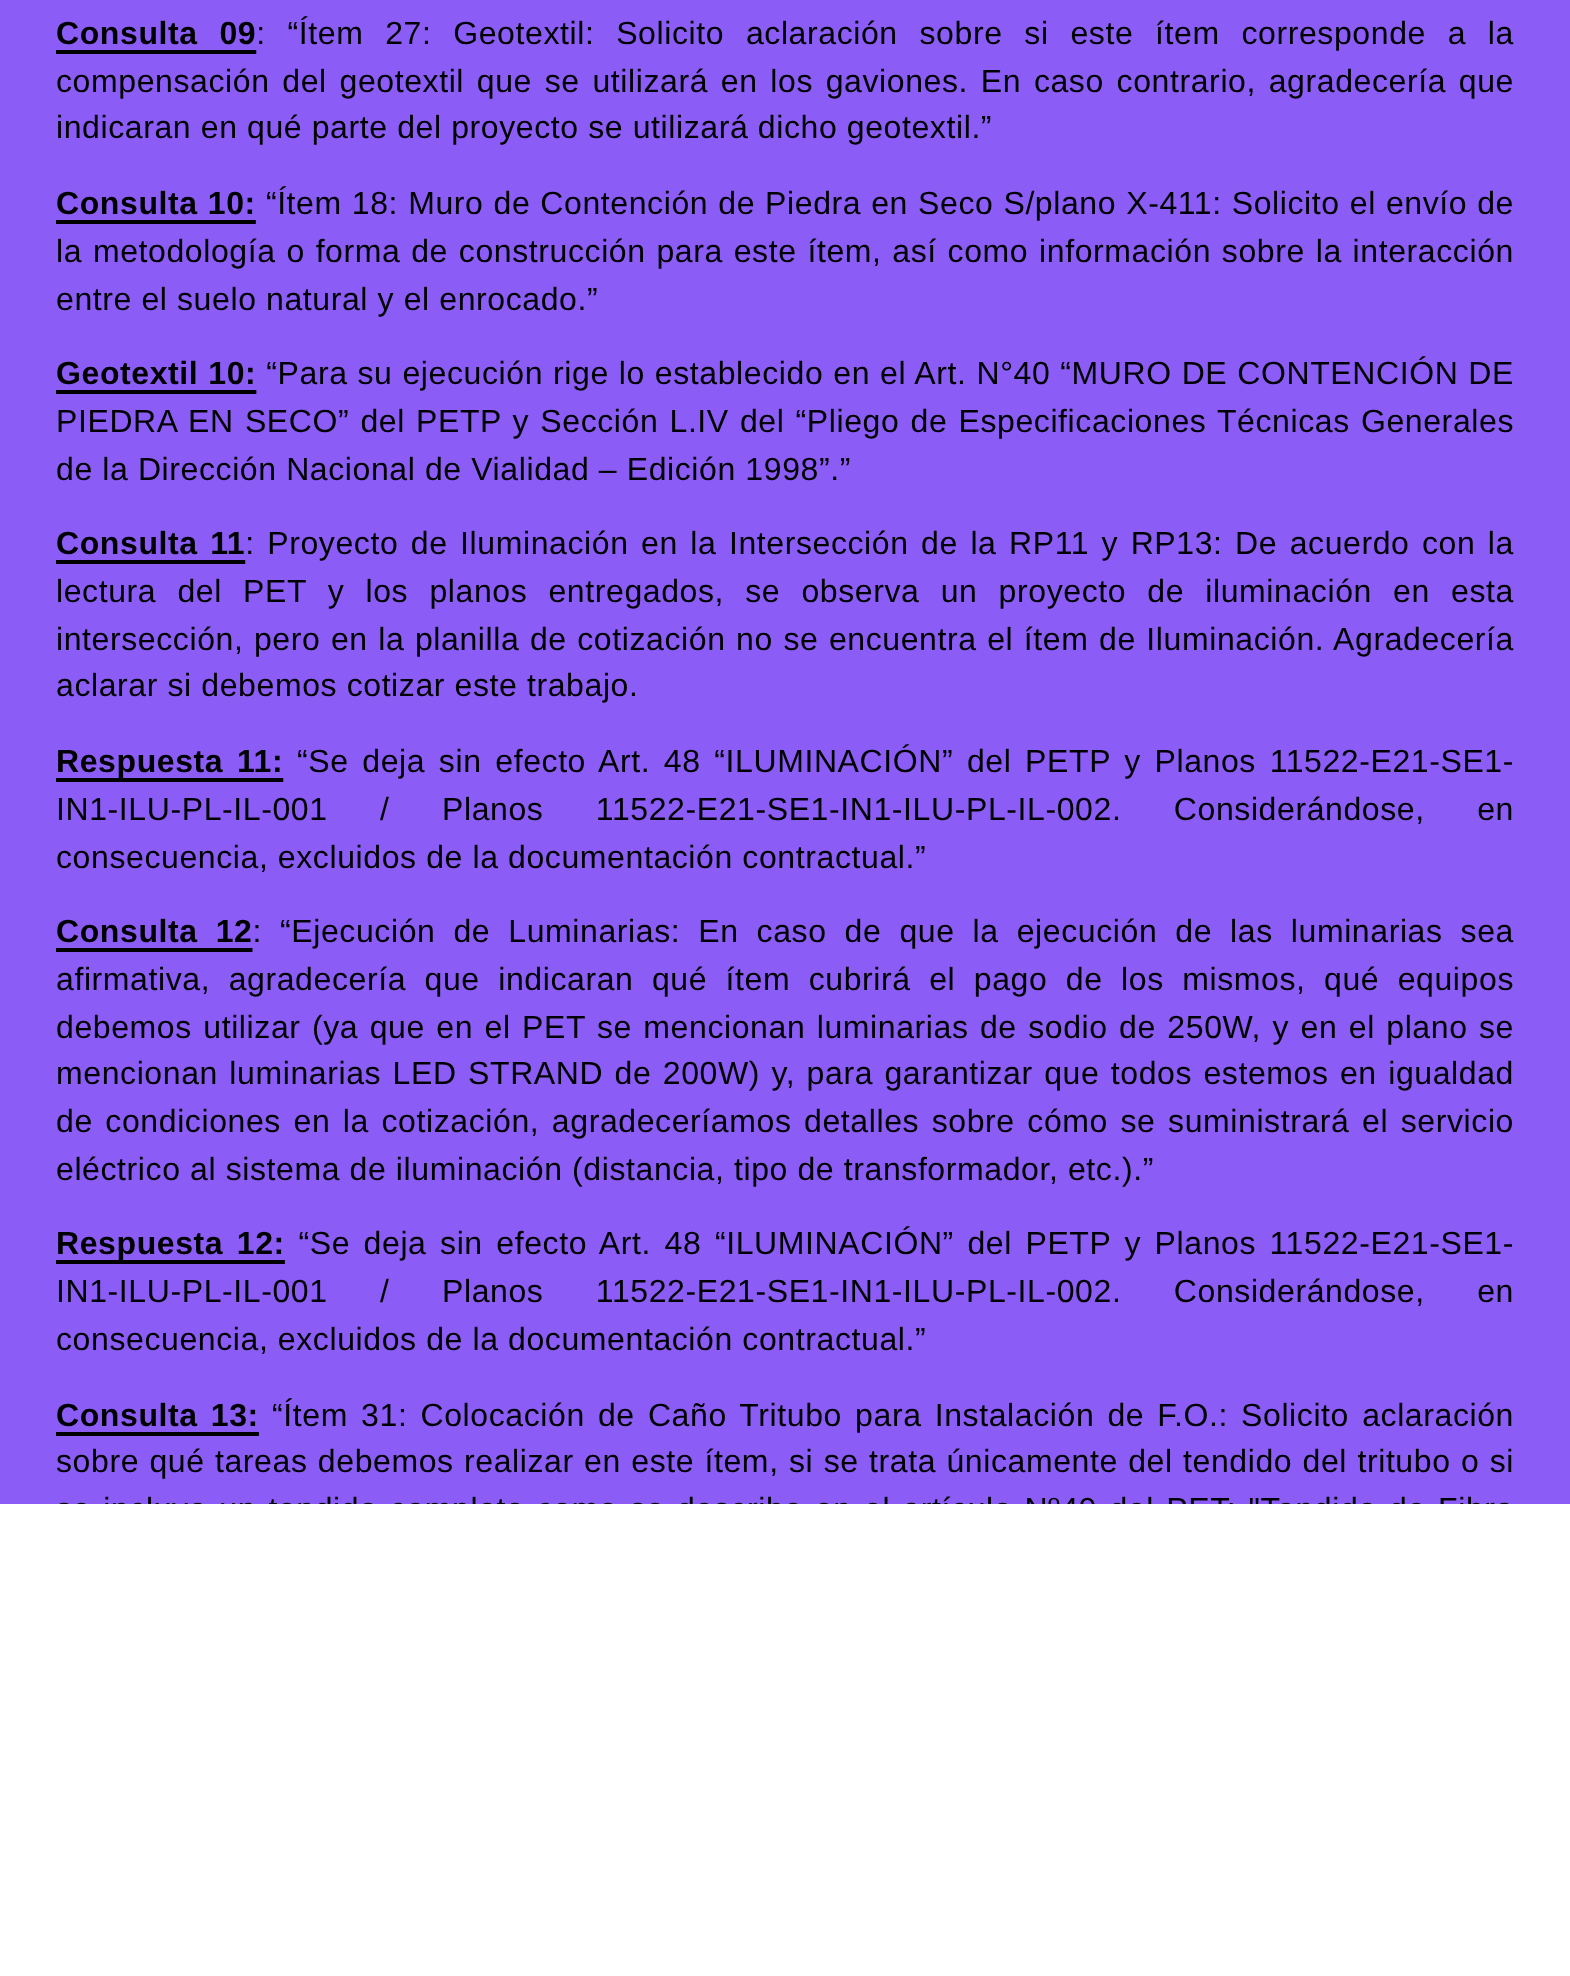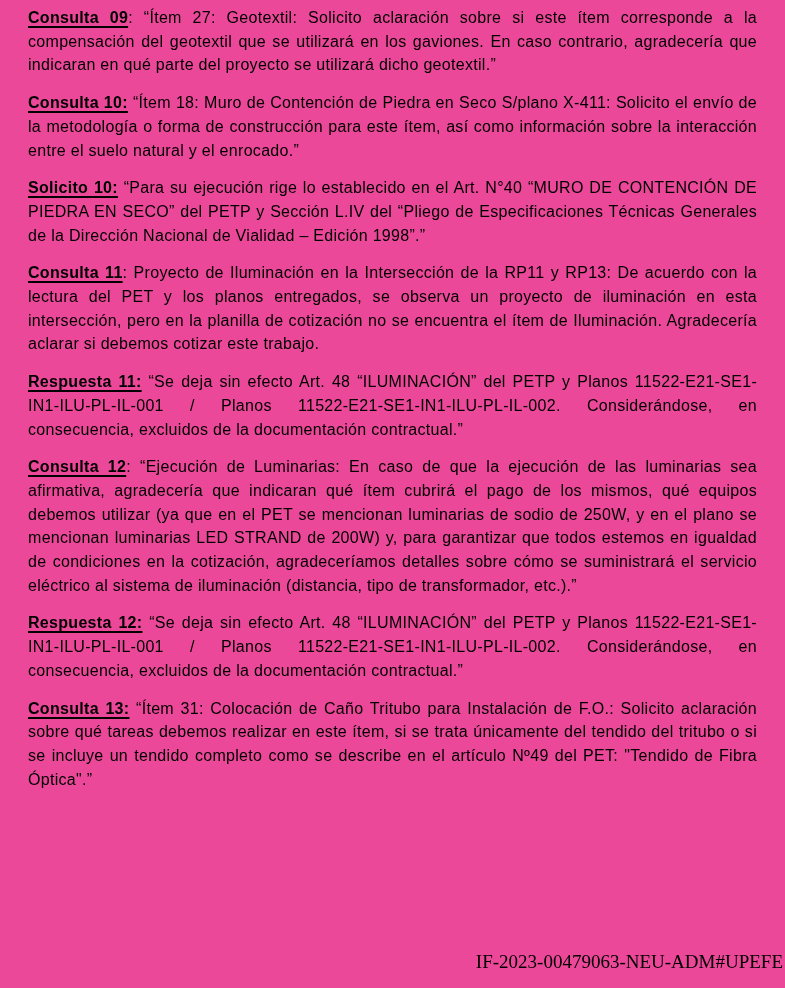--- a/index.html
+++ b/index.html
@@ -3,24 +3,24 @@
 <meta charset="utf-8">
 <style>
   html, body {
     margin: 0;
     padding: 0;
     background: #ffffff;
   }
   .page {
     position: relative;
     width: 785px;
-    height: 988px;
+    height: 752px;
     box-sizing: border-box;
     padding: 6px 28px 0 28px;
-    background: #ec4899;
+    background: #8b5cf6;
     overflow: hidden;
     font-family: "Liberation Sans", "DejaVu Sans", sans-serif;
     font-size: 16px;
     line-height: 23.7px;
     letter-spacing: 0.3px;
     color: #000000;
     text-align: justify;
   }
   p.qa {
     margin: 0 0 14px 0;
@@ -51,21 +51,21 @@
 </head>
 <body>
 
 <div class="page">
 
   <p class="qa"><span class="head">Consulta 09</span><span class="sep">:</span> <span class="body">“Ítem 27: Geotextil: Solicito aclaración sobre si este ítem corresponde a la compensación del geotextil que se utilizará en los gaviones. En caso contrario, agradecería que indicaran en qué parte del proyecto se utilizará dicho geotextil.”</span></p>
 
 
   <p class="qa"><span class="head">Consulta 10:</span><span class="sep"></span> <span class="body">“Ítem 18: Muro de Contención de Piedra en Seco S/plano X-411: Solicito el envío de la metodología o forma de construcción para este ítem, así como información sobre la interacción entre el suelo natural y el enrocado.”</span></p>
 
-  <p class="qa"><span class="head">Solicito 10:</span><span class="sep"></span> <span class="body">“Para su ejecución rige lo establecido en el Art. N°40 “MURO DE CONTENCIÓN DE PIEDRA EN SECO” del PETP y Sección L.IV del “Pliego de Especificaciones Técnicas Generales de la Dirección Nacional de Vialidad – Edición 1998”.”</span></p>
+  <p class="qa"><span class="head">Geotextil 10:</span><span class="sep"></span> <span class="body">“Para su ejecución rige lo establecido en el Art. N°40 “MURO DE CONTENCIÓN DE PIEDRA EN SECO” del PETP y Sección L.IV del “Pliego de Especificaciones Técnicas Generales de la Dirección Nacional de Vialidad – Edición 1998”.”</span></p>
 
   <p class="qa"><span class="head">Consulta 11</span><span class="sep">:</span> <span class="body">Proyecto de Iluminación en la Intersección de la RP11 y RP13: De acuerdo con la lectura del PET y los planos entregados, se observa un proyecto de iluminación en esta intersección, pero en la planilla de cotización no se encuentra el ítem de Iluminación. Agradecería aclarar si debemos cotizar este trabajo.</span></p>
 
   <p class="qa"><span class="head">Respuesta 11:</span><span class="sep"></span> <span class="body">“Se deja sin efecto Art. 48 “ILUMINACIÓN” del PETP y Planos 11522-E21-SE1-IN1-ILU-PL-IL-001 / Planos 11522-E21-SE1-IN1-ILU-PL-IL-002. Considerándose, en consecuencia, excluidos de la documentación contractual.”</span></p>
 
   <p class="qa"><span class="head">Consulta 12</span><span class="sep">:</span> <span class="body">“Ejecución de Luminarias: En caso de que la ejecución de las luminarias sea afirmativa, agradecería que indicaran qué ítem cubrirá el pago de los mismos, qué equipos debemos utilizar (ya que en el PET se mencionan luminarias de sodio de 250W, y en el plano se mencionan luminarias LED STRAND de 200W) y, para garantizar que todos estemos en igualdad de condiciones en la cotización, agradeceríamos detalles sobre cómo se suministrará el servicio eléctrico al sistema de iluminación (distancia, tipo de transformador, etc.).”</span></p>
 
   <p class="qa"><span class="head">Respuesta 12:</span><span class="sep"></span> <span class="body">“Se deja sin efecto Art. 48 “ILUMINACIÓN” del PETP y Planos 11522-E21-SE1-IN1-ILU-PL-IL-001 / Planos 11522-E21-SE1-IN1-ILU-PL-IL-002. Considerándose, en consecuencia, excluidos de la documentación contractual.”</span></p>
 
   <p class="qa"><span class="head">Consulta 13:</span><span class="sep"></span> <span class="body">“Ítem 31: Colocación de Caño Tritubo para Instalación de F.O.: Solicito aclaración sobre qué tareas debemos realizar en este ítem, si se trata únicamente del tendido del tritubo o si se incluye un tendido completo como se describe en el artículo Nº49 del PET: "Tendido de Fibra Óptica".”</span></p>

